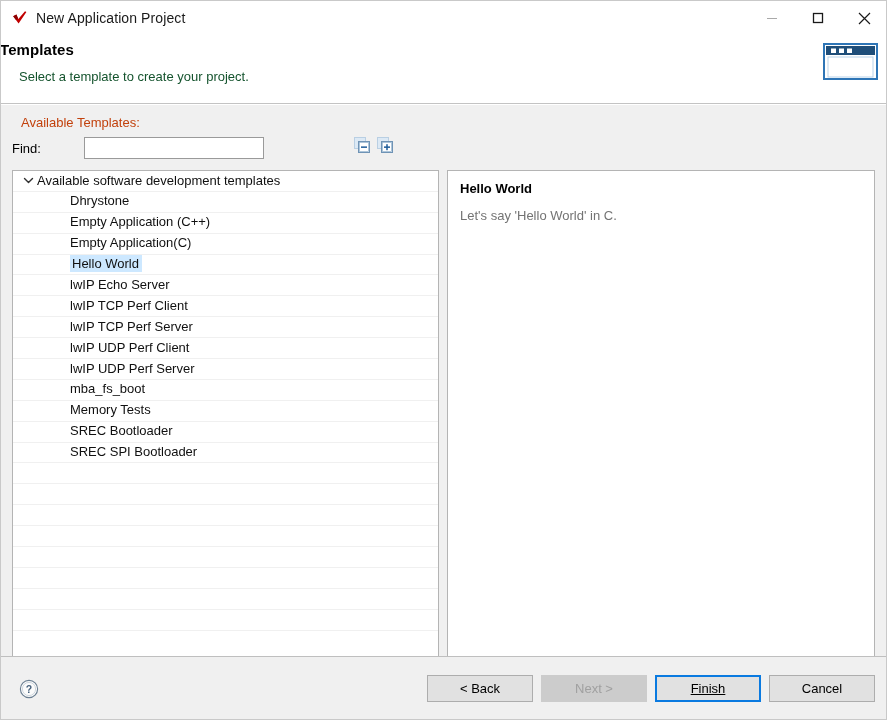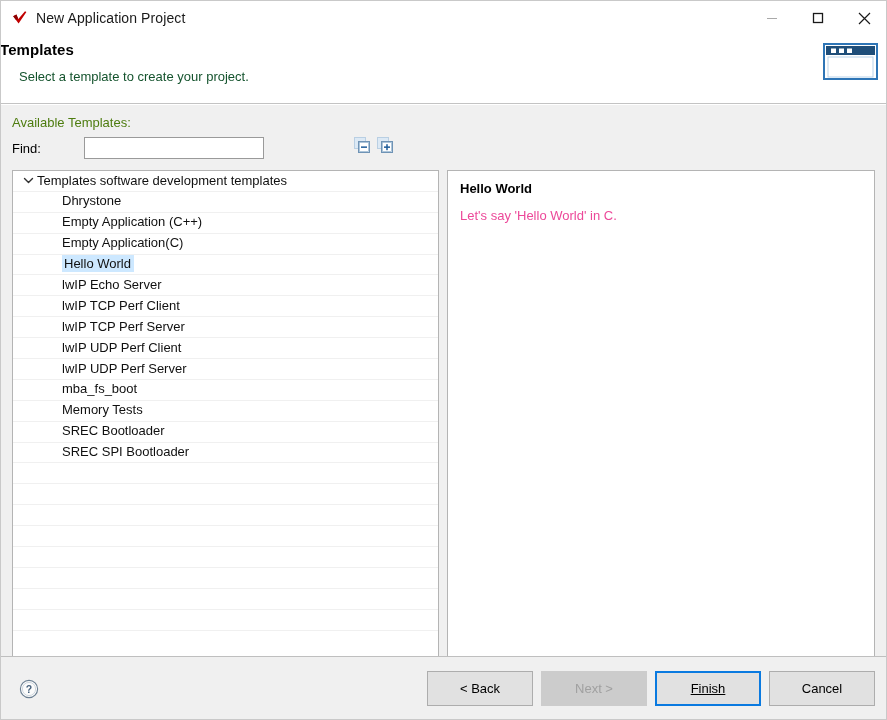--- a/index.html
+++ b/index.html
@@ -106,23 +106,23 @@
     flex: 1 1 auto;
     background: #f0f0f0;
     position: relative;
     box-sizing: border-box;
     border-top: 1px solid #ffffff;
     padding: 10px 12px 8px 12px;
     overflow: hidden;
   }
   .avail-label {
     font-size: 13px;
-    color: #4d7c0f;
+    color: #c2410c;
     margin-bottom: 6px;
-    margin-left: 0px;
+    margin-left: 9px;
   }
   .find-row {
     display: flex;
     align-items: center;
     height: 24px;
     margin-bottom: 10px;
     position: relative;
     gap: 36px;
   }
   .find-label {
@@ -172,21 +172,21 @@
   .tree-row {
     height: 20.9px;
     line-height: 20.9px;
     box-sizing: border-box;
     border-bottom: 1px solid #f0f0f0;
     font-size: 13px;
     color: #101010;
     white-space: nowrap;
     display: flex;
     align-items: center;
-    padding-left: 10px;
+    padding-left: 18px;
     cursor: default;
   }
   .tree-row.group { padding-left: 6px; }
   .tree-row .twisty {
     width: 18px;
     flex: 0 0 18px;
     display: flex;
     align-items: center;
     justify-content: center;
   }
@@ -210,21 +210,21 @@
     overflow: hidden;
   }
   .desc-title {
     font-weight: bold;
     font-size: 13px;
     color: #000000;
     margin-bottom: 12px;
   }
   .desc-body {
     font-size: 13px;
-    color: #ec4899;
+    color: #737373;
   }
 
   
   .footer {
     flex: 0 0 64px;
     height: 64px;
     background: #f0f0f0;
     border-top: 1px solid #bfbfbf;
     box-sizing: border-box;
     display: flex;
@@ -241,21 +241,21 @@
   }
   .btn-group {
     position: absolute;
     right: 12px;
     display: flex;
     gap: 8px;
     align-items: center;
   }
   .btn {
     width: 106px;
-    height: 35px;
+    height: 27px;
     box-sizing: border-box;
     border: 1px solid #adadad;
     background: #e1e1e1;
     font-family: "Liberation Sans", sans-serif;
     font-size: 13px;
     color: #000000;
     cursor: default;
     display: flex;
     align-items: center;
     justify-content: center;
@@ -359,21 +359,21 @@
 
     <div class="panes">
 
       <div class="tree-box">
         <div class="tree-row group">
           <span class="twisty">
             <svg width="11" height="11" viewBox="0 0 11 11">
               <path d="M1.5 3.5 L5.5 7.5 L9.5 3.5" stroke="#303030" stroke-width="1.4" fill="none" stroke-linecap="round" stroke-linejoin="round"></path>
             </svg>
           </span>
-          <span class="label-wrap">Templates software development templates</span>
+          <span class="label-wrap">Available software development templates</span>
         </div>
         <div id="tree-items">
             <div class="tree-row child">
               <span class="label-wrap">Dhrystone</span>
             </div>
             <div class="tree-row child">
               <span class="label-wrap">Empty Application (C++)</span>
             </div>
             <div class="tree-row child">
               <span class="label-wrap">Empty Application(C)</span>

